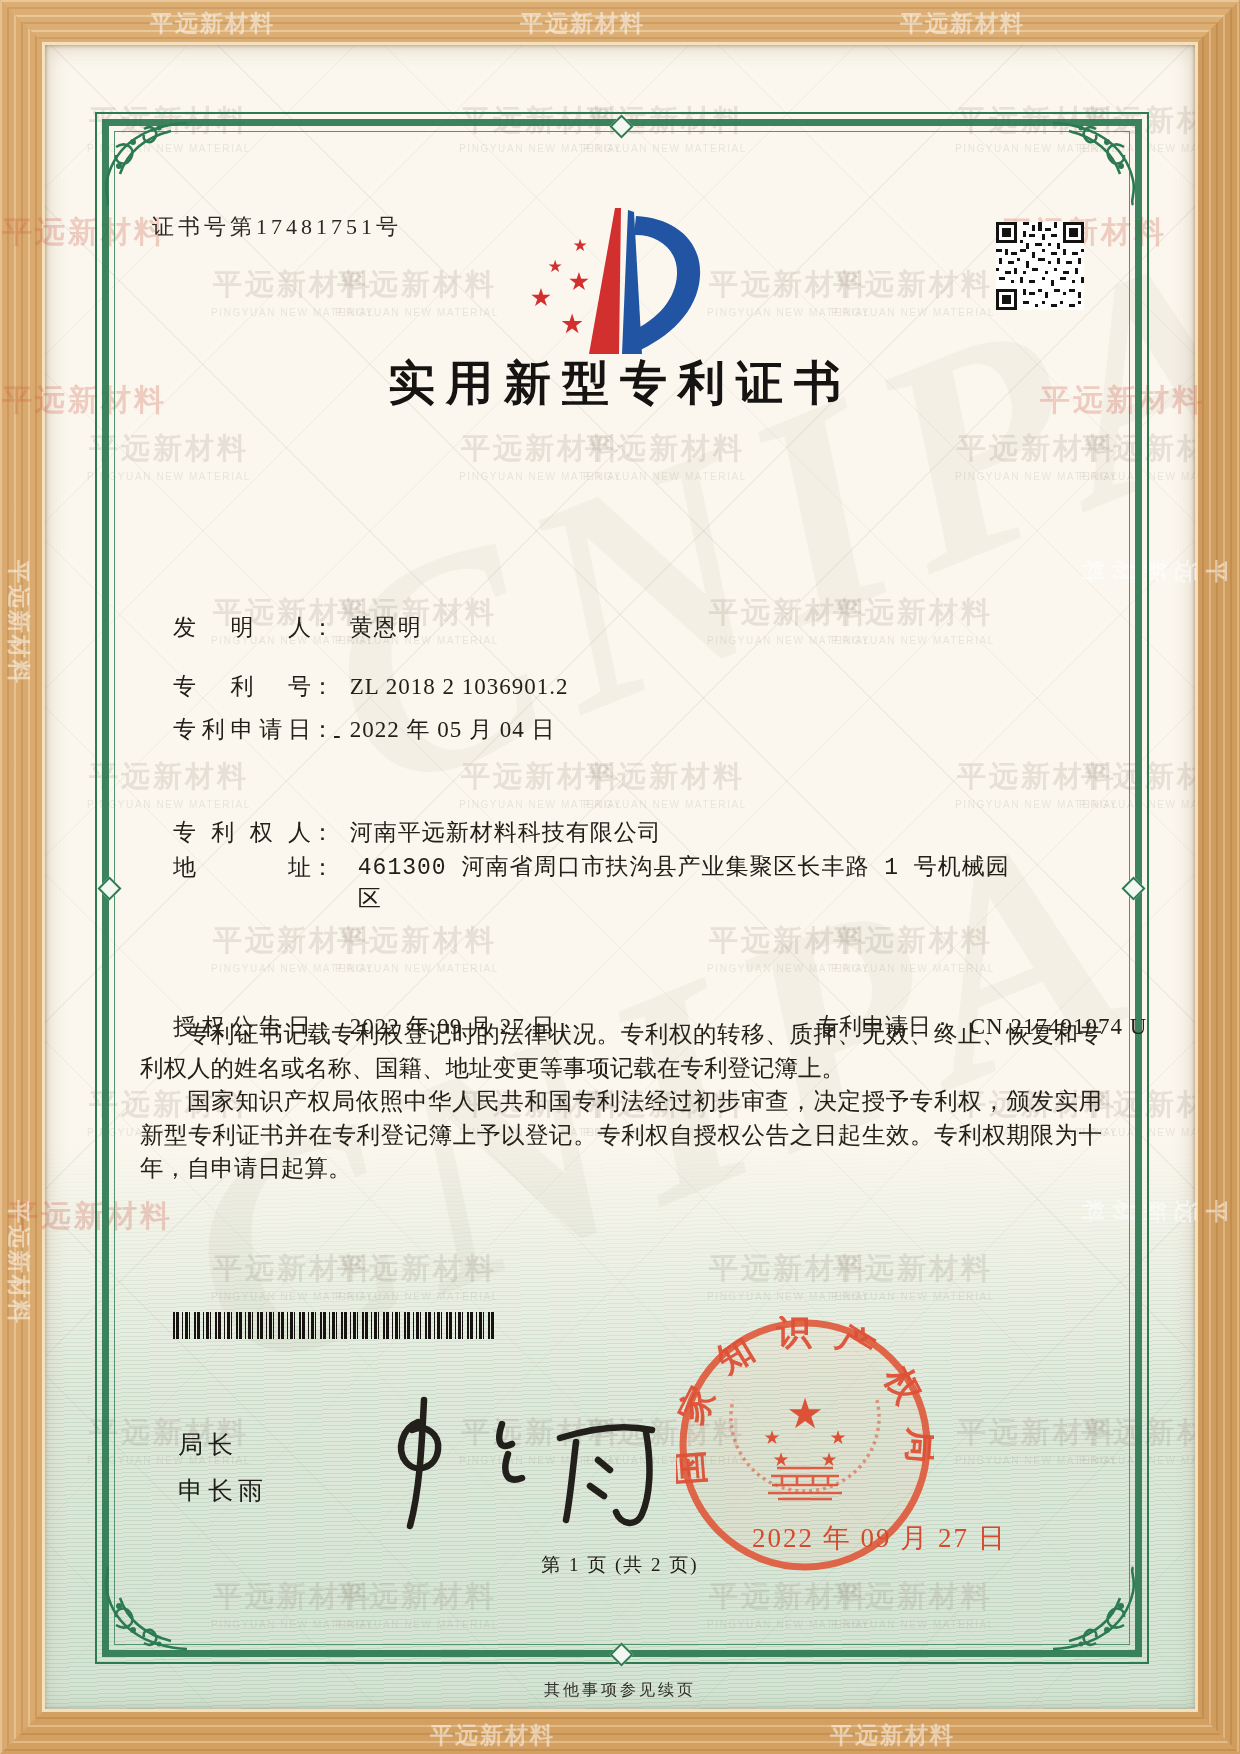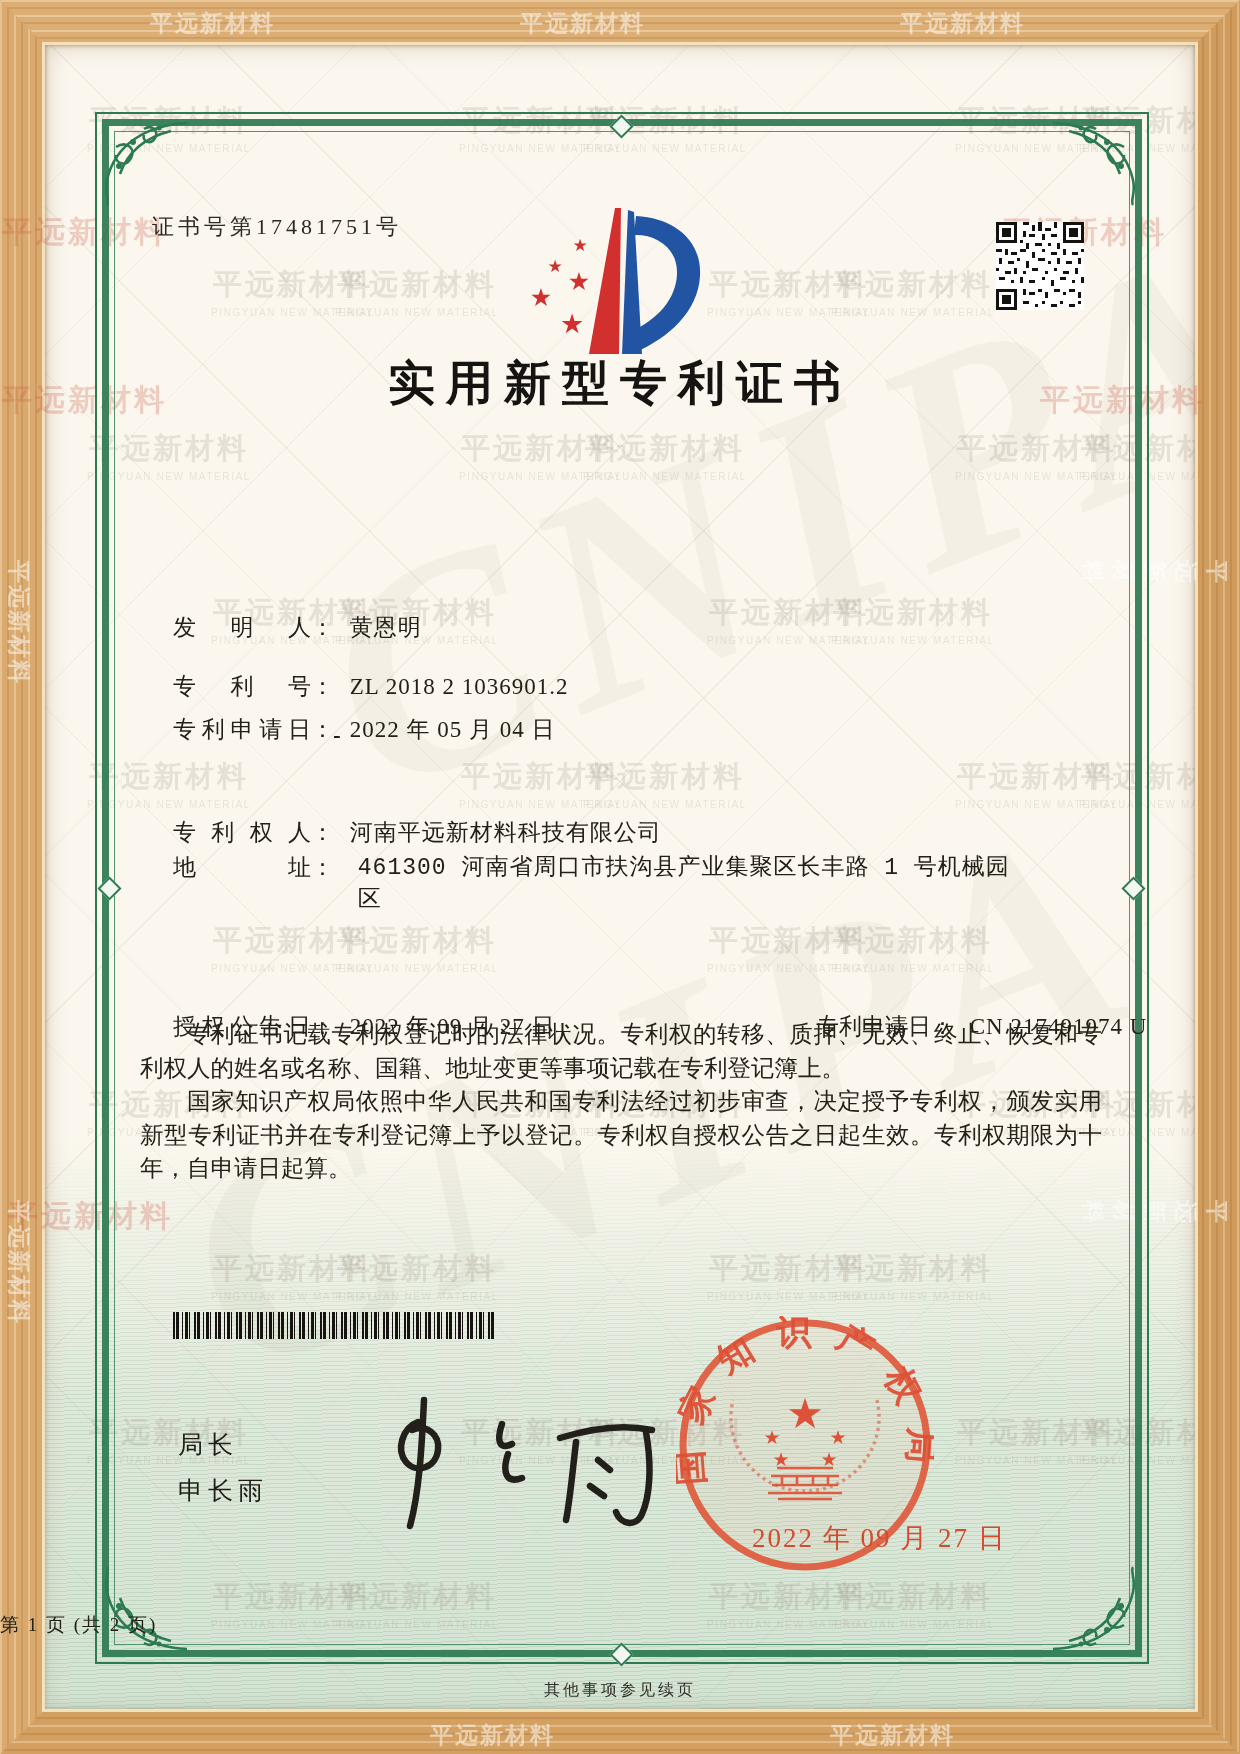--- a/index.html
+++ b/index.html
@@ -85,21 +85,21 @@
     text-align:justify;color:#242119;}
   .paras p{margin:0;text-indent:2em;}
 
   
   .barcode{position:absolute;left:173px;top:1312px;width:322px;height:27px;
     background:repeating-linear-gradient(90deg,#15120f 0 2px,rgba(0,0,0,0) 2px 3px,#15120f 3px 6px,rgba(0,0,0,0) 6px 9px,#15120f 9px 10px,rgba(0,0,0,0) 10px 12px,#15120f 12px 15px,rgba(0,0,0,0) 15px 16px,#15120f 16px 17px,rgba(0,0,0,0) 17px 21px);}
   .signer{position:absolute;left:178px;top:1422px;font-size:25px;letter-spacing:5px;color:#1f1d1a;line-height:46px;}
   .sig{position:absolute;left:352px;top:1388px;}
   .seal-wrap{position:absolute;left:676px;top:1316px;width:258px;height:258px;}
   .seal-date{position:absolute;left:752px;top:1520px;font-size:27px;letter-spacing:2px;color:#d64a2e;white-space:nowrap;}
-  .page-info{position:absolute;left:0;top:1612px;width:1240px;font-size:19px;letter-spacing:2px;color:#242119;}
+  .page-info{position:absolute;left:0;top:1552px;width:1240px;text-align:center;font-size:19px;letter-spacing:2px;color:#242119;}
   .footer-note{position:absolute;left:0;top:1680px;width:1240px;text-align:center;font-size:16px;letter-spacing:3px;color:#33302b;}
 </style>
 </head>
 <body>
 
 <div id="canvas">
 
   <div class="wood wood-top"></div>
   <div class="wood wood-bottom"></div>
   <div class="wood wood-left"></div>

